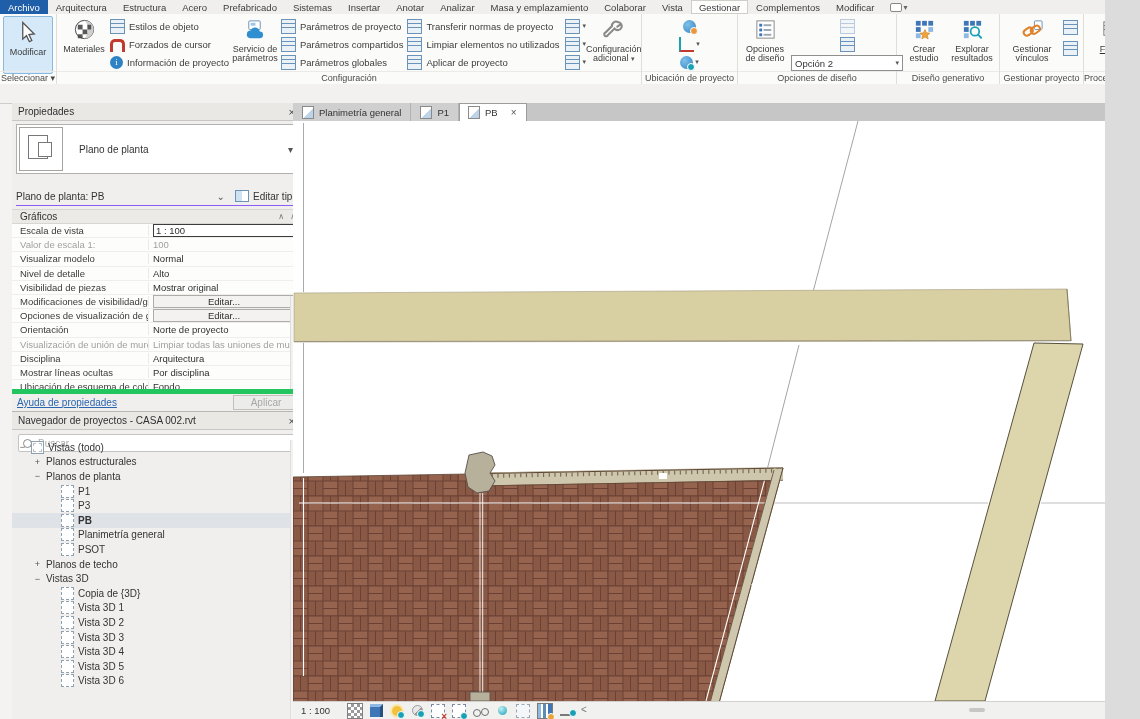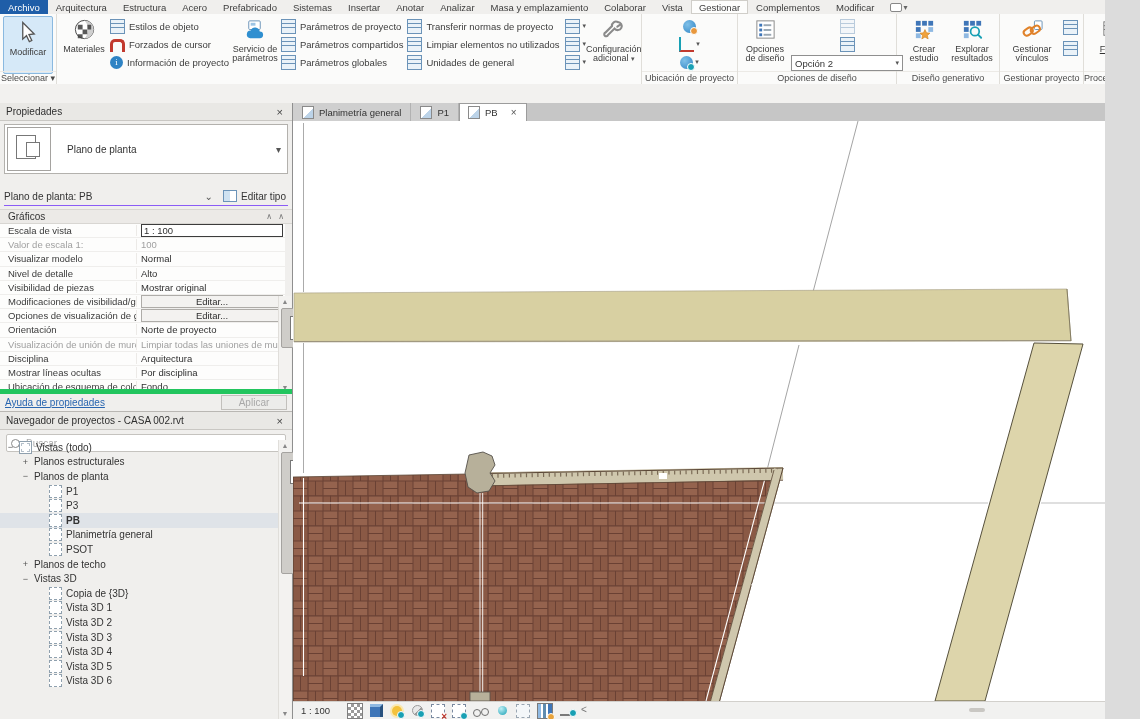--- a/index.html
+++ b/index.html
@@ -39,21 +39,21 @@
   .look-globe{border-radius:50%;background:radial-gradient(circle at 35% 35%,#7fc0e8,#2f83c4);}
   .look-globe::after{content:"";position:absolute;right:-2px;bottom:-2px;width:6px;height:6px;border-radius:50%;background:#e8973c;border:1px solid #fff;}
   .look-globe2{border-radius:50%;background:radial-gradient(circle at 35% 35%,#7fc0e8,#2f83c4);}
   .look-globe2::after{content:"";position:absolute;right:-2px;bottom:-2px;width:6px;height:6px;border-radius:50%;background:#18a0b4;border:1px solid #fff;}
   .look-axes{border-left:2px solid #18a0b4;border-bottom:2px solid #c2392e;}
 
   
   .optionsbar{position:absolute;left:0;top:84px;width:1140px;height:19px;background:#f2f1ef;border-bottom:1px solid #cfcdc9;}
 
   
-  .leftcol{position:absolute;left:0;top:103px;width:292px;height:616px;background:#f0efed;border-right:1px solid #8f8f8f;}
+  .leftcol{position:absolute;left:12px;top:103px;width:292px;height:616px;background:#f0efed;border-right:1px solid #8f8f8f;}
   .ptitle{height:17px;background:#e9e8e5;border-bottom:1px solid #c9c7c3;display:flex;align-items:center;padding:0 6px;color:#2f2f2f;}
   .ptitle .x{margin-left:auto;color:#444;font-size:11px;padding:0 3px;}
   
   .typesel{margin:3px 4px 13px 4px;height:48px;background:#fff;border:1px solid #b3b1ad;display:flex;align-items:center;}
   .thumb{width:42px;height:42px;margin:2px;border:1px solid #a5a3a0;background:#fff;position:relative;flex:none;}
   .thumb::before{content:"";position:absolute;left:8px;top:7px;width:18px;height:22px;border:1px solid #777;background:#fff;}
   .thumb::after{content:"";position:absolute;left:18px;top:14px;width:12px;height:13px;border:1px solid #777;background:#fff;}
   .typesel .tlabel{margin-left:14px;}
   .typesel .dda{margin-left:auto;margin-right:6px;color:#555;}
   .instrow{margin:2px 4px 0 4px;height:18px;display:flex;align-items:center;border-bottom:1px solid #8b5cf6;}
@@ -261,21 +261,21 @@
       <div class="rrow" data-interactable="true">
             <span class="ic look-doc" data-interactable="false"></span>
             <span data-interactable="false">Transferir normas de proyecto</span>
           </div>
           <div class="rrow" data-interactable="true">
             <span class="ic look-doc" data-interactable="false"></span>
             <span data-interactable="false">Limpiar elementos no utilizados</span>
           </div>
           <div class="rrow" data-interactable="true">
             <span class="ic look-doc" data-interactable="false"></span>
-            <span data-interactable="false">Unidades de general</span>
+            <span data-interactable="false">Aplicar de proyecto</span>
           </div>
         </div>
       <div class="rcol" style="width:24px;">
 
       <div class="sbtn has-dd" data-interactable="true">
             <span class="ic look-doc" data-interactable="false"></span>
             <span class="dd" data-interactable="false">▾</span>
           </div>
           <div class="sbtn has-dd" data-interactable="true">
             <span class="ic look-doc" data-interactable="false"></span>
@@ -287,20 +287,21 @@
           </div>
         </div>
       <div class="bbtn" style="width:60px;" data-interactable="true">
         <span data-interactable="false">
           <svg viewBox="0 0 24 24" width="22" height="22">
               <path d="M16.5 4.2 a4.2 4.2 0 1 1-3.4 6.8 L6.2 17.8 a2 2 0 1 1-2.6-2.6 L10.4 8.4 A4.2 4.2 0 0 1 16.5 4.2 M19 7 l-3 2" fill="none" stroke="#8a8a8a" stroke-width="2.2" stroke-linecap="round"></path>
             </svg>
         </span>
         <span data-interactable="false"><span>Configuración adicional</span> <span class="dd9">▾</span></span>
       </div>
+      <div class="rgroup-label" data-interactable="true">Configuración</div>
     </div>
 
     <div class="rgroup" style="width:104px;justify-content:center;" data-interactable="false">
       <div class="rcol" style="align-items:center;">
 
       <div class="sbtn" data-interactable="true">
             <span class="ic look-globe" data-interactable="false"></span>
           </div>
           <div class="sbtn has-dd" data-interactable="true">
             <span class="ic look-axes" data-interactable="false"></span>

